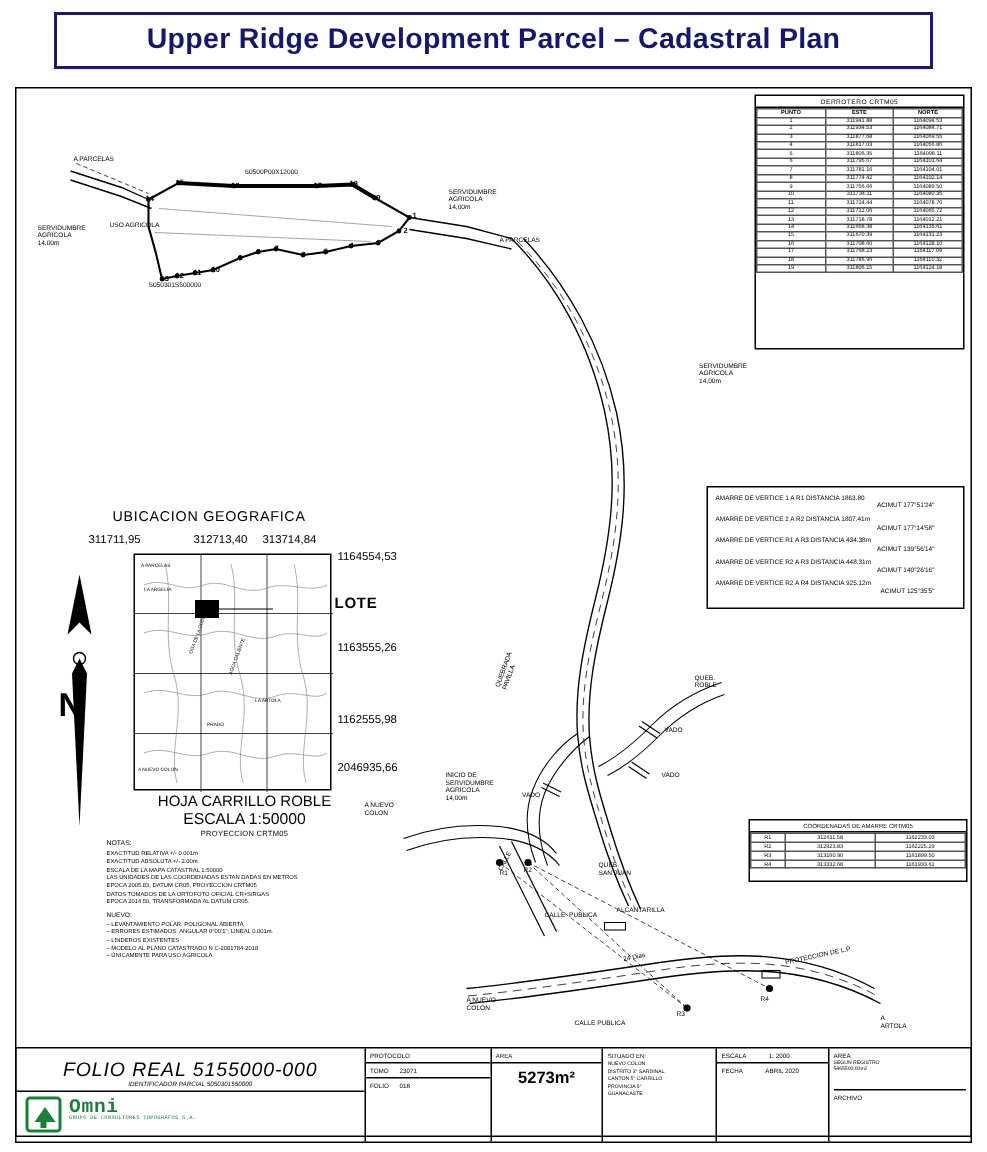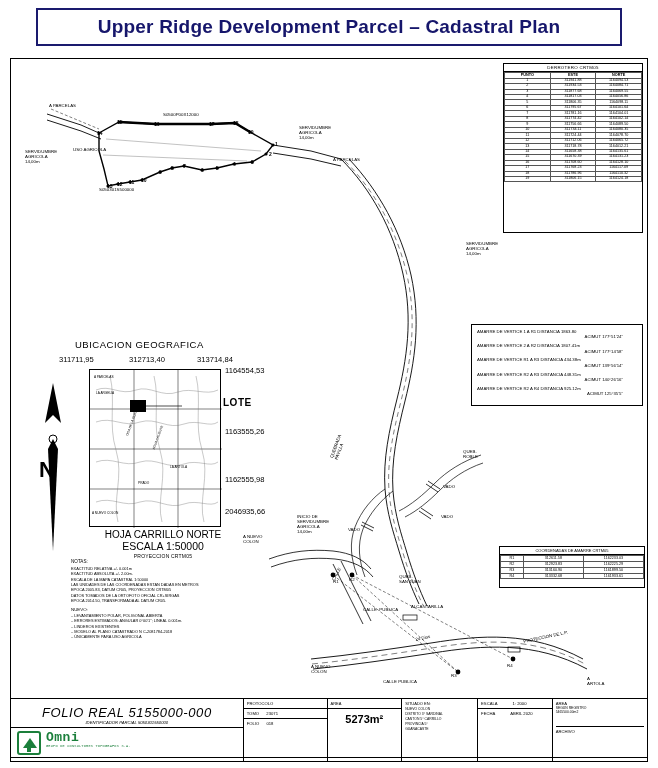--- a/index.html
+++ b/index.html
@@ -567,31 +567,31 @@
       <div class="maplabel" style="left:28px; top:50px; font-size:3.2px; transform:rotate(-70deg);">OGA DE LA GUINEA</div>
       <div class="maplabel" style="left:56px; top:66px; font-size:3.2px; transform:rotate(-70deg);">AGUA CALIENTE</div>
       <div class="maplabel" style="left:80px; top:96px; font-size:3.2px;">LA ARTOLA</div>
       <div class="maplabel" style="left:48px; top:112px; font-size:3.2px;">PRADO</div>
       <div class="maplabel" style="left:4px; top:6px; font-size:3.2px;">A PARCELAS</div>
       <div class="maplabel" style="left:2px; top:142px; font-size:3.2px;">A NUEVO COLON</div>
     </div>
 
     <div class="xlab" style="left:48px;">311711,95</div>
     <div class="xlab" style="left:118px;">312713,40</div>
-    <div class="xlab" style="left:186px;">313714,84</div>
+    <div class="xlab" style="left:164px;">313714,84</div>
 
     <div class="ylab" style="top:307px;">1164554,53</div>
     <div class="ylab" style="top:368px;">1163555,26</div>
     <div class="ylab" style="top:416px;">1162555,98</div>
     <div class="ylab" style="top:448px;">2046935,66</div>
 
     <div class="lote-label">LOTE</div>
 
     <div class="hoja">
-      <div class="l1">HOJA CARRILLO NORTE</div>
+      <div class="l1">HOJA CARRILLO ROBLE</div>
       <div class="l2">ESCALA 1:50000</div>
       <div class="l3">PROYECCION CRTM05</div>
     </div>
 
     <div class="north">
       <svg width="44" height="180" viewBox="0 0 44 180">
         <polygon points="22,4 30,44 22,36 14,44" fill="#000"></polygon>
         <polygon points="22,60 27,70 22,172 17,70" fill="#000"></polygon>
         <circle cx="22" cy="60" r="4" fill="none" stroke="#000" stroke-width="1"></circle>
       </svg>

